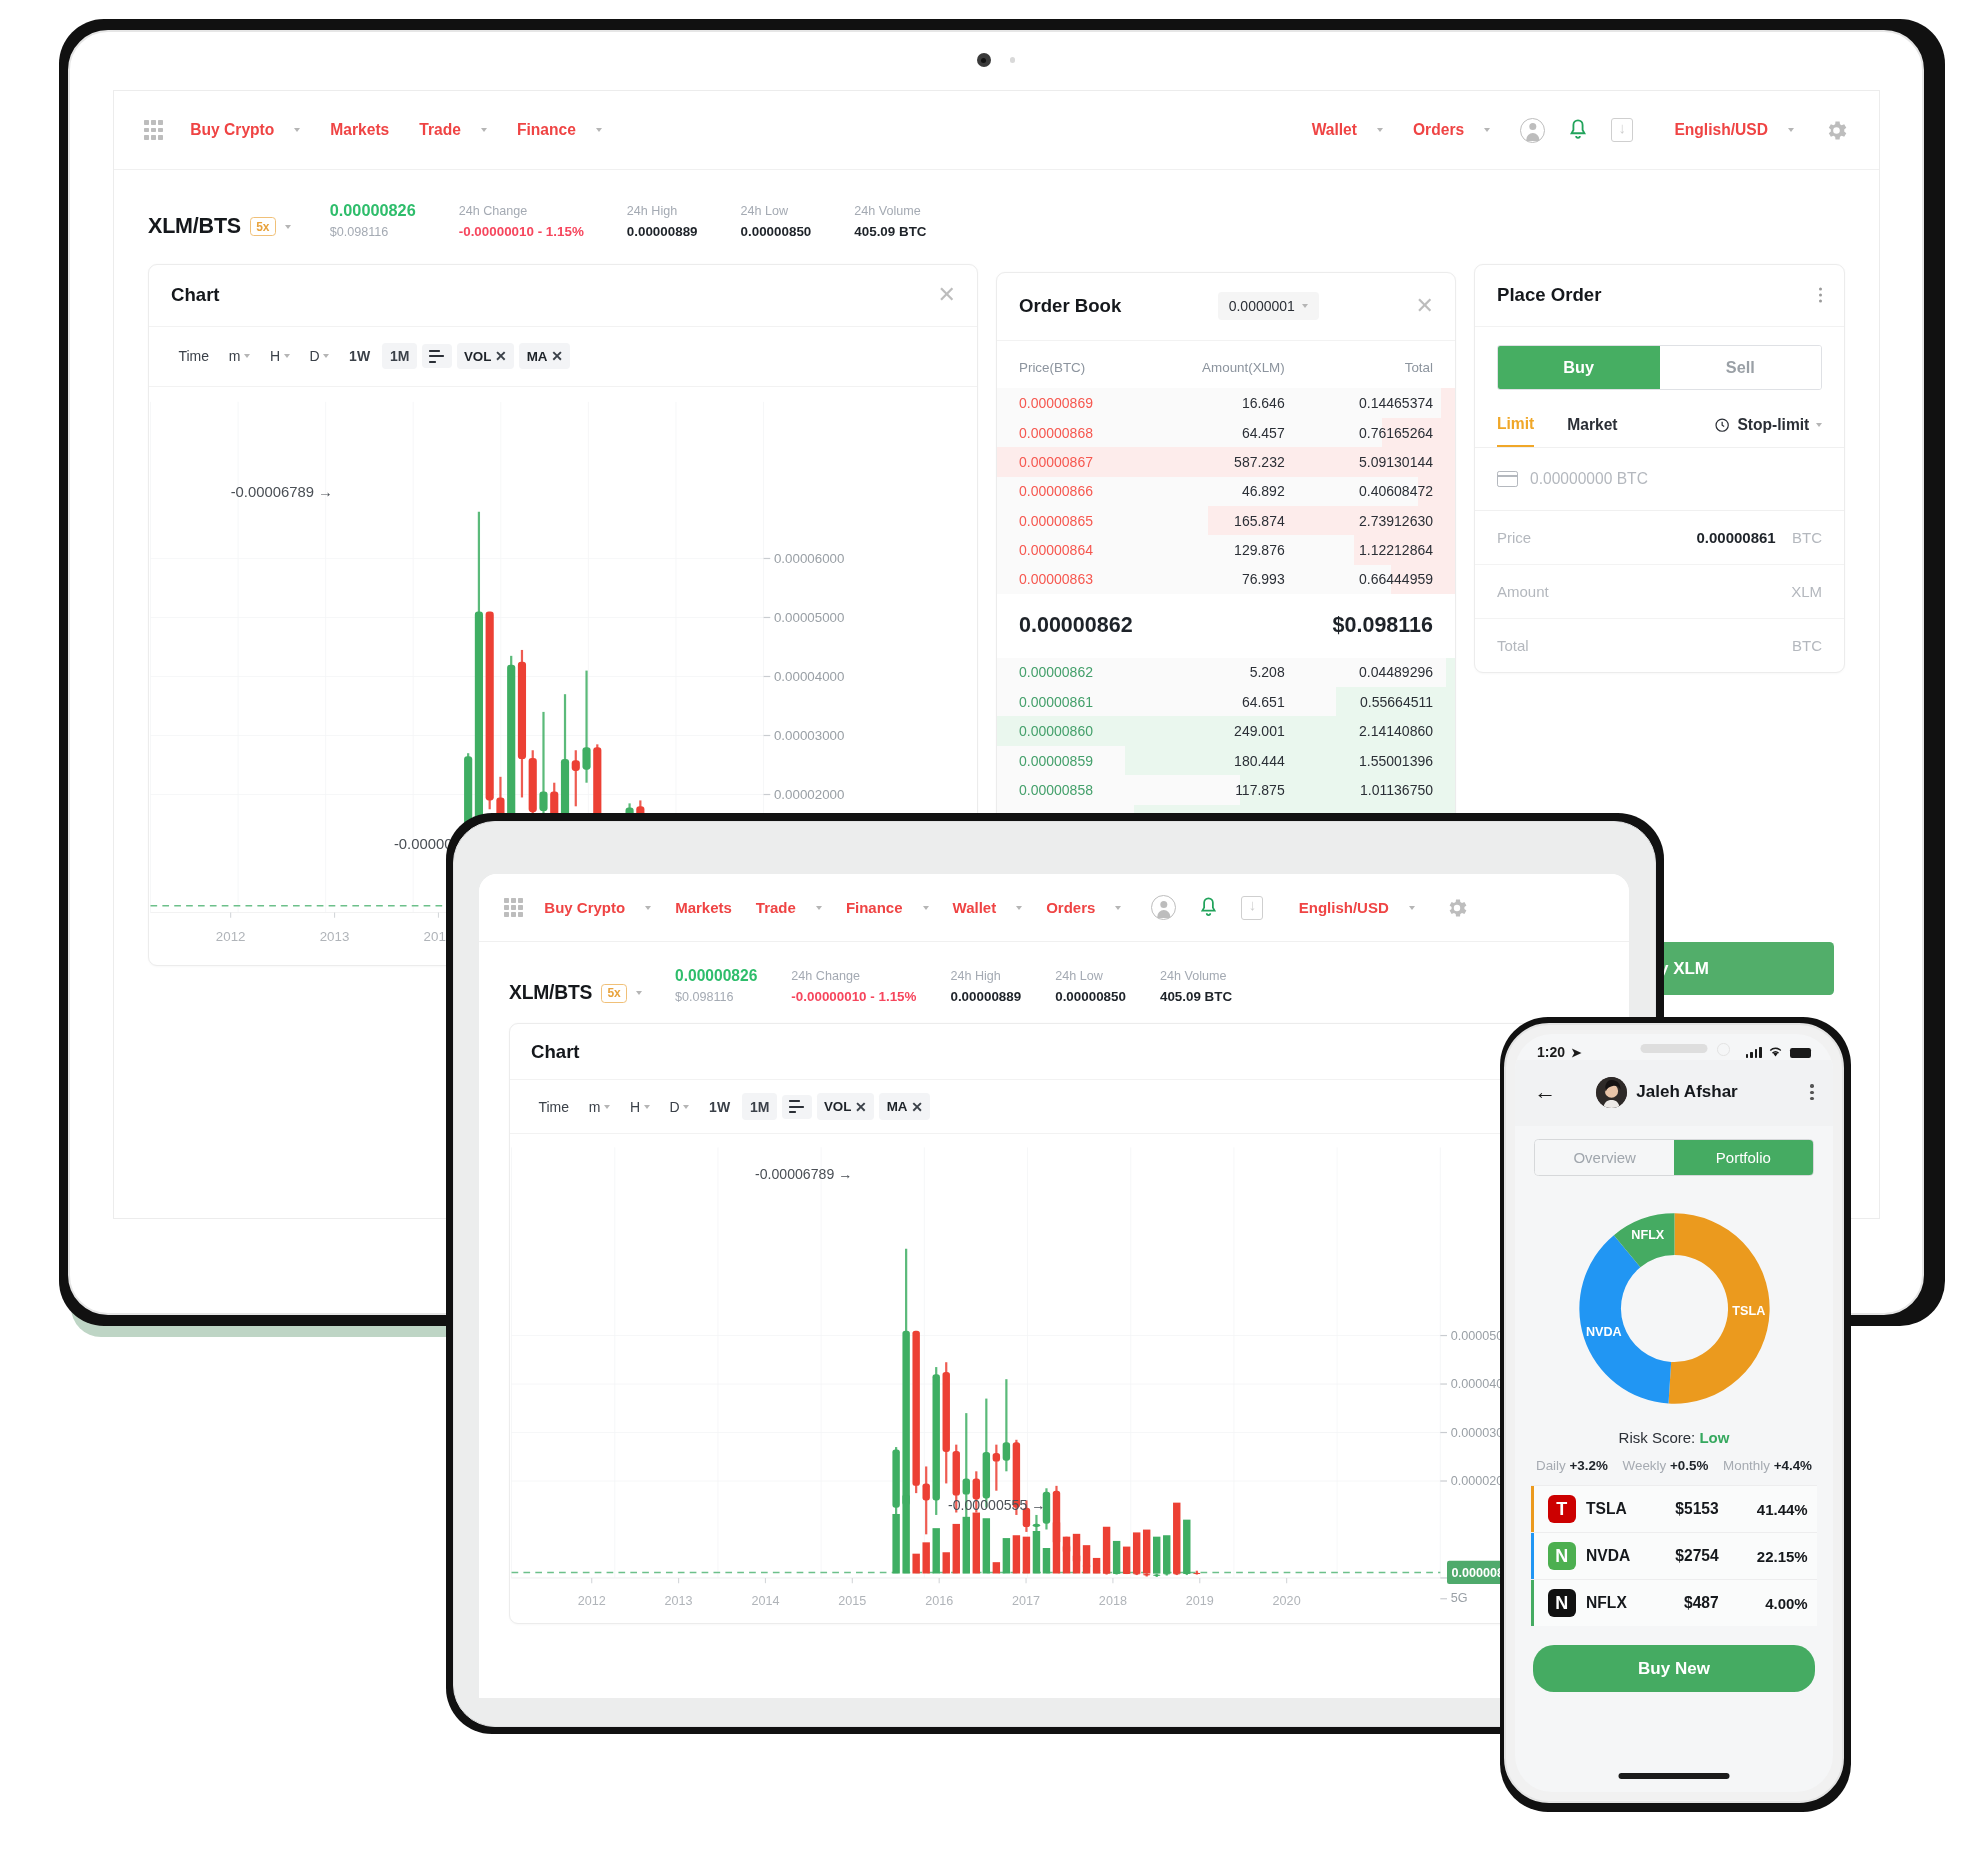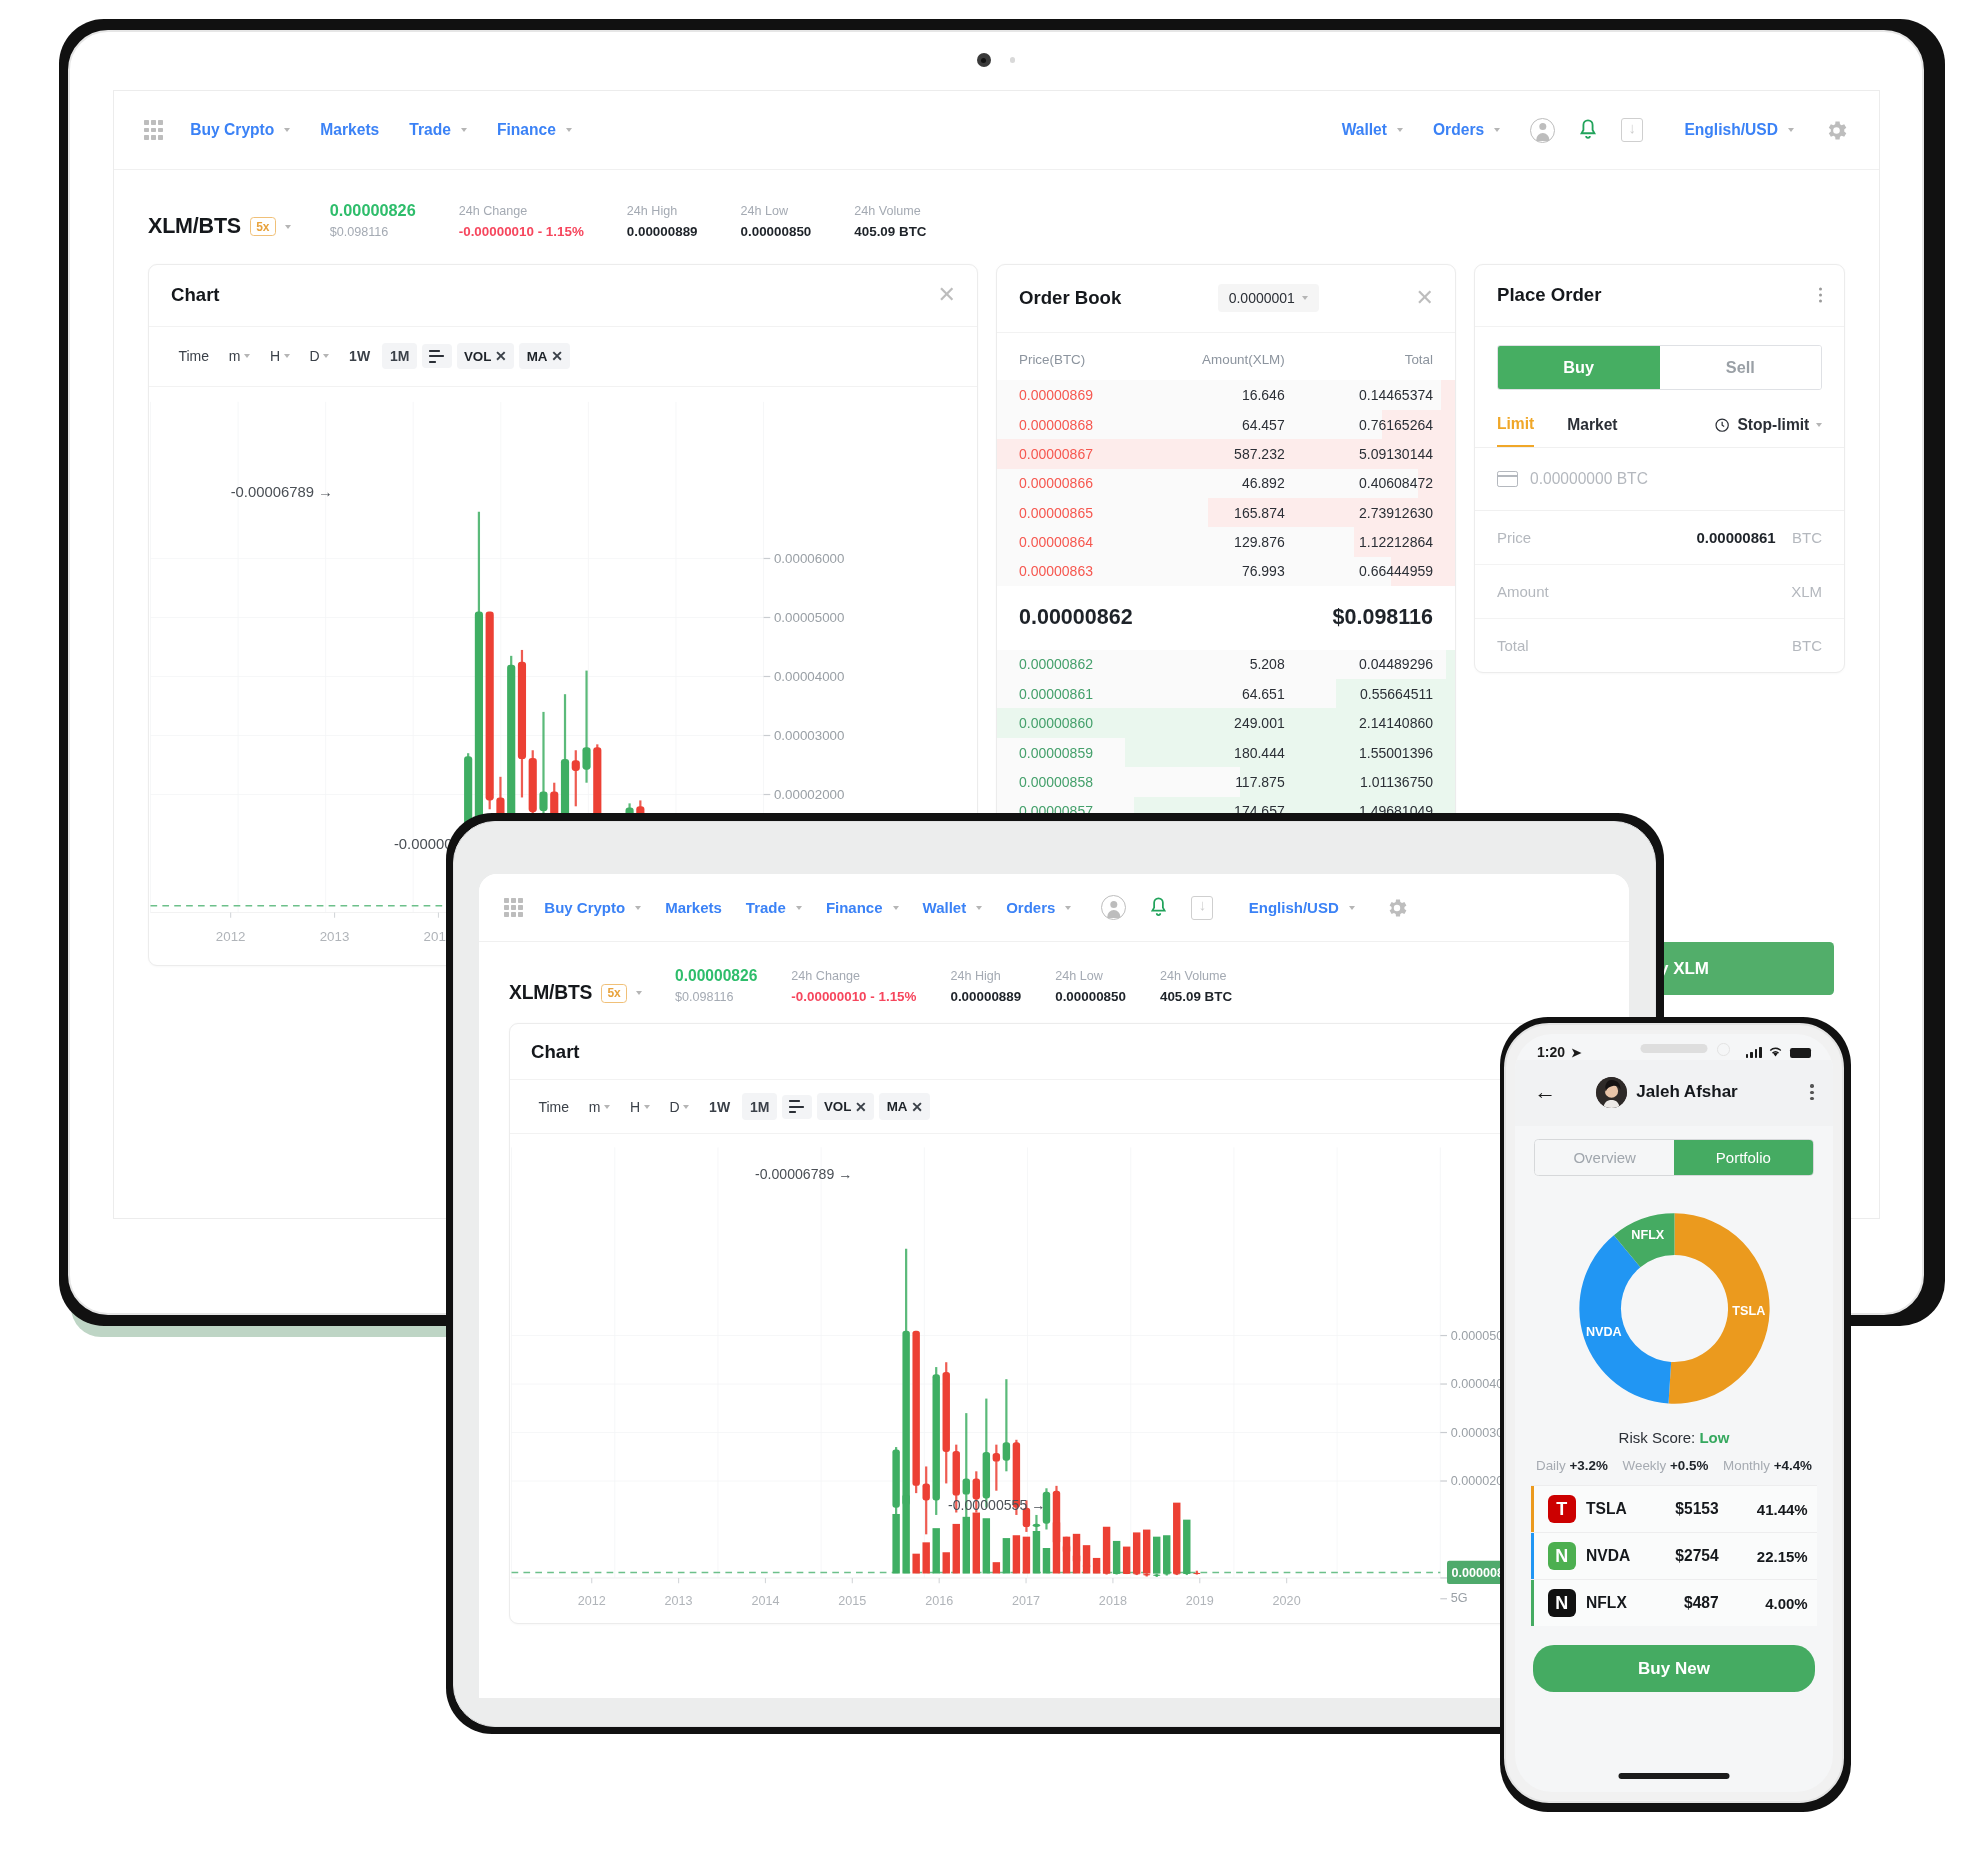--- a/index.html
+++ b/index.html
@@ -53,22 +53,22 @@
   
   .nav {
     display: flex; align-items: center;
     height: 79px; padding: 0 30px;
     border-bottom: 0.7px solid #f0f0f0;
     background: #fff;
   }
   .grid-icon { width: 19.3px; height: 19.3px; display: grid; grid-template-columns: repeat(3,1fr); grid-template-rows: repeat(3,1fr); gap: 2.2px; margin-right: 27px; }
   .grid-icon i { background: #bdbdbd; border-radius: 0.7px; display:block; }
   .nav-item {
-    font-size: 15.6px; font-weight: 700; color: #3b82f6;
-    margin-right: 30px; display: flex; align-items: center; gap: 10px;
+    font-size: 15.6px; font-weight: 700; color: #ef4444;
+    margin-right: 30px; display: flex; align-items: center; gap: 20px;
     white-space: nowrap; cursor: pointer;
   }
   .caret { width: 0; height: 0; border-left: 3.7px solid transparent; border-right: 3.7px solid transparent; border-top: 4.5px solid #b5b5b5; display:inline-block; }
   .nav-spacer { flex: 1; }
   .nav-icon { margin-right: 22px; display:flex; align-items:center; }
   .ico-person { width: 25px; height: 25px; border-radius: 50%; border: 1.9px solid #bdbdbd; position: relative; }
   .ico-person::before { content:''; position:absolute; left:50%; top:4.5px; transform:translateX(-50%); width:7.4px; height:7.4px; border-radius:50%; background:#bdbdbd; }
   .ico-person::after { content:''; position:absolute; left:50%; bottom:0.7px; transform:translateX(-50%); width:13.4px; height:8.2px; border-radius:6.7px 6.7px 0 0; background:#bdbdbd; }
   .ico-bell svg { display:block; }
   .ico-box { width: 22px; height: 24px; border: 1.9px solid #cfcfcf; border-radius: 3px; position: relative; }
@@ -462,21 +462,21 @@
                 <line x1="110" y1="708" x2="110" y2="715" stroke="#d4d7da" stroke-width="1.5"></line>
                 <text x="110" y="746" fill="#b0b4b9" font-size="18" text-anchor="middle" font-family="Liberation Sans, sans-serif">2012</text>
                 <line x1="250" y1="708" x2="250" y2="715" stroke="#d4d7da" stroke-width="1.5"></line>
                 <text x="250" y="746" fill="#b0b4b9" font-size="18" text-anchor="middle" font-family="Liberation Sans, sans-serif">2013</text>
                 <line x1="390" y1="708" x2="390" y2="715" stroke="#d4d7da" stroke-width="1.5"></line>
                 <text x="390" y="746" fill="#b0b4b9" font-size="18" text-anchor="middle" font-family="Liberation Sans, sans-serif">2014</text>
               </svg>
           </div>
         </div>
 
-        <div class="card" style="width:460px;">
+        <div class="card" style="width:460px;margin-top:8px;">
           <div class="card-head">
             <span class="card-title">Order Book</span>
             <span class="ob-select">
               <span>0.0000001</span>
               <span class="caret"></span>
             </span>
             <span class="x-btn">✕</span>
           </div>
           <div class="ob-head">
             <span class="ob-col-p">Price(BTC)</span>

